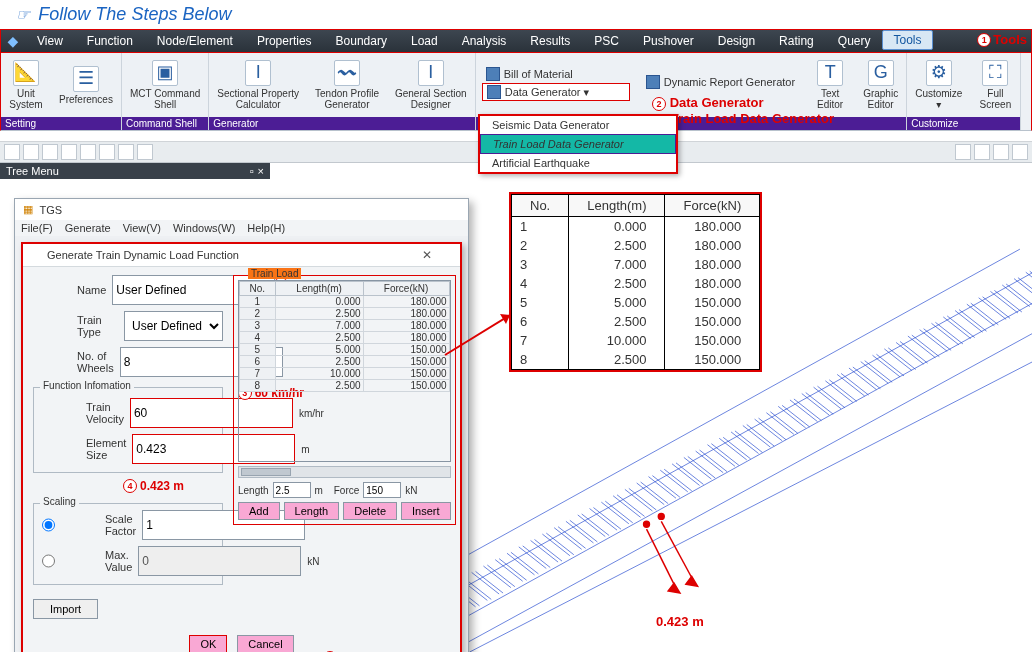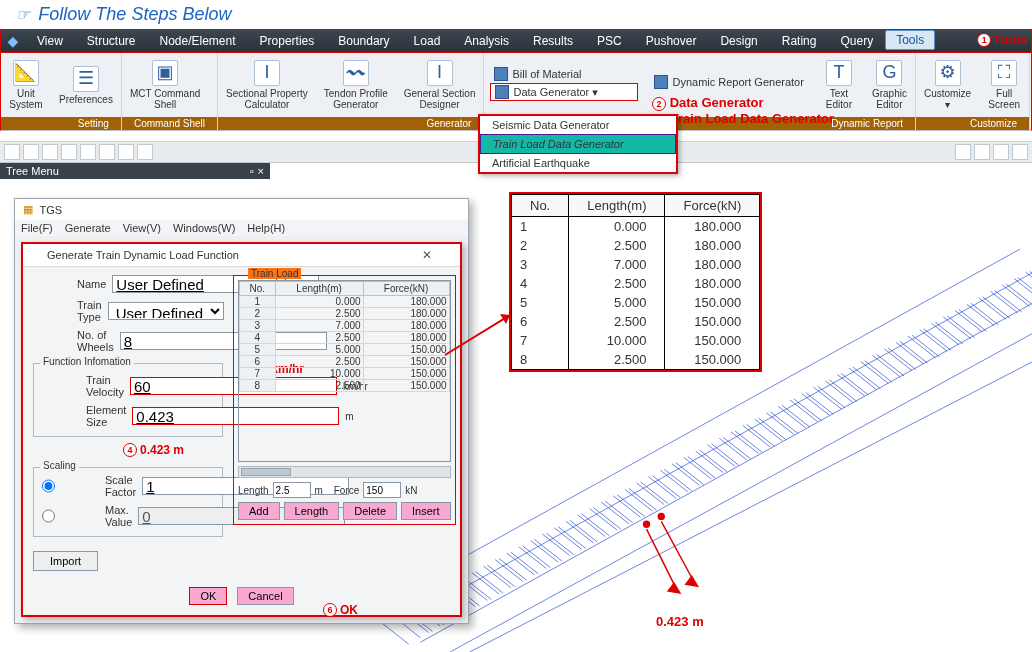--- a/index.html
+++ b/index.html
@@ -10,21 +10,21 @@
   .menubar { background: linear-gradient(#3d4650,#2a323a); color:#fff; display:flex; align-items:center; height:24px; font-size:12px; position:relative; border:1px solid #d00; }
   .menubar .logo { width:24px; height:24px; display:flex;align-items:center;justify-content:center; color:#7fbfff; font-size:14px;}
   .menubar .menu-item { padding:0 12px; line-height:24px; cursor:default; }
   .menubar .menu-item.tools { background:#d8e7f4; color:#1457a0; border:1px solid #5a8fd0; border-radius:2px; padding:0 10px; height:20px; line-height:18px; margin-top:1px; }
   .annot-tools { position:absolute; right:4px; top:2px; color:#d00; font-weight:bold; font-size:13px; display:flex; align-items:center; gap:2px;}
   .annot-tools .circ, .circ { display:inline-flex; width:14px;height:14px;border:1.3px solid #d00;border-radius:50%;align-items:center;justify-content:center;font-size:9px;font-weight:bold;color:#d00;background:#fff;}
   
   .ribbon { background:#edf1f5; border-bottom:1px solid #b8c2cc; display:flex; height:78px; border-left:1px solid #d00; border-right:1px solid #d00;}
   .ribbon-group { display:flex; flex-direction:column; border-right:1px solid #ccd4dc; }
   .ribbon-group .items { display:flex; flex:1; align-items:center; }
-  .ribbon-group .group-label { background:#a16207;color:#fff;text-align:right;font-size:10px;padding:1px 12px;}
+  .ribbon-group .group-label { background:#4c1d95;color:#fff;text-align:left;font-size:10px;padding:1px 4px;}
   .ribbon-btn { display:flex;flex-direction:column;align-items:center;justify-content:center; padding:2px 8px; min-width:50px; font-size:10px; text-align:center; line-height:1.1; gap:2px;}
   .ribbon-btn .icon { width:26px;height:26px;display:flex;align-items:center;justify-content:center;font-size:18px;color:#2a5fa0;background:#fff;border:1px solid #b0c0d0;border-radius:2px;}
   .ribbon-stack { display:flex;flex-direction:column;padding:2px 6px;gap:1px; min-width:160px;}
   .ribbon-stack .row { display:flex;align-items:center;gap:4px;font-size:11px;padding:1px 4px;}
   .ribbon-stack .row.hl { background:#fff;border:1px solid #d00; }
   .ribbon-stack .ric { width:14px;height:14px;background:#4d7fb8;border:1px solid #2a5590;}
   .dropdown-list { position:absolute; top:20px; left:0; width:200px; background:#fff;border:1px solid #888; box-shadow:2px 2px 5px rgba(0,0,0,.3);}
   .dropdown-list.outer-hl{ border:2px solid #d00;}
   .dropdown-list .row { padding:3px 6px;display:flex;align-items:center;gap:6px;font-size:11px;}
   .dropdown-list .row.hl { background:#14b8a6; border:1px solid #4c1d95;font-style:italic; }
@@ -47,21 +47,21 @@
   .tgs-win .wtitle{background:#fff;padding:4px 8px;font-size:11px;display:flex;align-items:center;gap:6px;}
   .tgs-win .wmenu{background:#f2f4f6;padding:2px 6px;font-size:11px;color:#333;display:flex;gap:12px;}
   
   .dlg{ margin:6px; background:#f2f4f6;border:1px solid #b0b8c0; position:relative; box-shadow:3px 3px 6px rgba(0,0,0,.25); border-top:2px solid #d00;border-left:2px solid #d00;border-right:2px solid #d00;border-bottom:2px solid #d00;}
   .dlg .dtitle{background:#fff;padding:4px 24px;font-size:11px;display:flex;justify-content:space-between;align-items:center;border-bottom:1px solid #d4dade;}
   .dlg .body{display:flex;padding:8px 10px 10px;gap:10px;}
   .dlg .left{width:190px;display:flex;flex-direction:column;gap:6px;font-size:11px;}
   .dlg .right{flex:1;}
   .frow{display:flex;align-items:center;gap:6px;}
   .frow label{width:78px;margin-left:44px;}
-  .frow input,.frow select{flex:1;border:1px solid #8a97a4;background:#fff;padding:1px 3px;font-size:15px;height:18px;text-decoration:underline;}
+  .frow input,.frow select{flex:1;border:1px solid #8a97a4;background:#fff;padding:1px 3px;font-size:12px;height:30px;}
   .frow .unit{width:32px;font-size:10px;}
   .fieldset{border:1px solid #b0bac4;padding:6px 8px 8px;position:relative;margin-top:4px;}
   .fieldset .legend{position:absolute;top:-8px;left:6px;background:#f2f4f6;padding:0 3px;font-size:10px;}
   .hlbox{border:1.5px solid #d00 !important;}
   .annot-inline{color:#d00;font-weight:bold;font-size:12px;display:flex;align-items:center;gap:3px;}
   .train-load{border:1px solid #b0bac4; padding:4px; height:250px; display:flex;flex-direction:column;gap:4px; position:relative;}
   .train-load.hl{border:1.5px solid #d00;}
   .train-load .legend{position:absolute;top:-8px;left:14px;background:#f97316;padding:0 3px;font-size:10px;}
   .tl-table{border:1px solid #8795a3;font-size:10px;overflow:auto;flex:1;}
   .tl-table table{width:100%;border-collapse:collapse;}
@@ -88,21 +88,21 @@
 
 <div class="title-header">
   <span class="eye">☞</span>
   <span>Follow The Steps Below</span>
 </div>
 
 <div class="menubar">
   <div class="logo">◆</div>
   <div id="menu-items" style="display: flex;">
       <div class="menu-item">View</div>
-      <div class="menu-item">Structure</div>
+      <div class="menu-item">Function</div>
       <div class="menu-item">Node/Element</div>
       <div class="menu-item">Properties</div>
       <div class="menu-item">Boundary</div>
       <div class="menu-item">Load</div>
       <div class="menu-item">Analysis</div>
       <div class="menu-item">Results</div>
       <div class="menu-item">PSC</div>
       <div class="menu-item">Pushover</div>
       <div class="menu-item">Design</div>
       <div class="menu-item">Rating</div>

